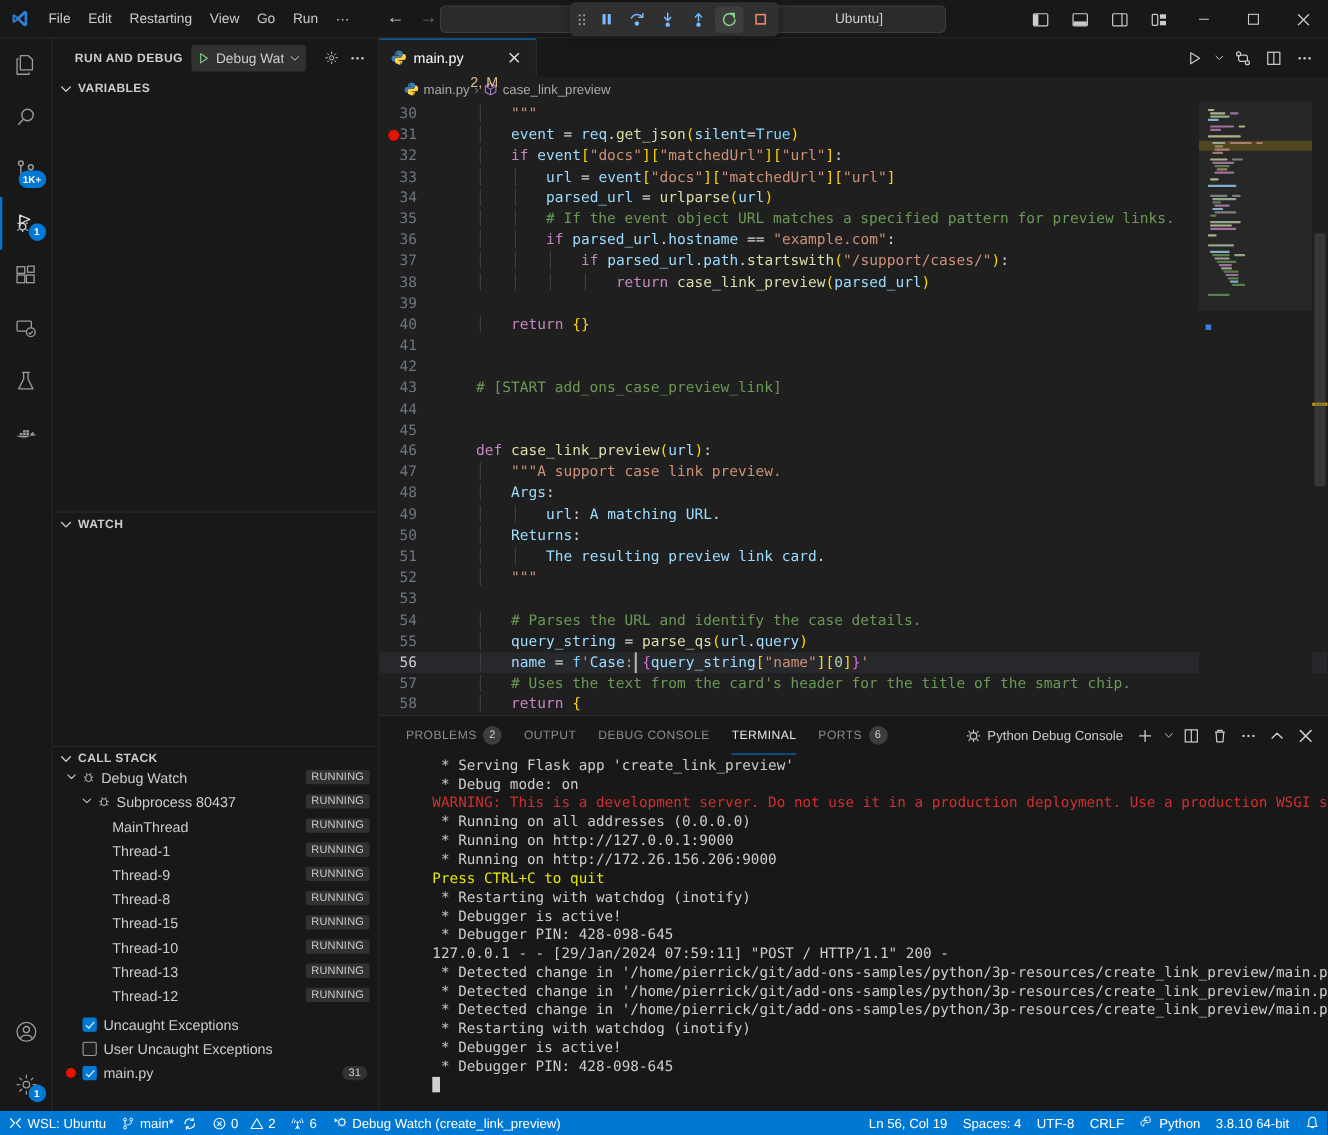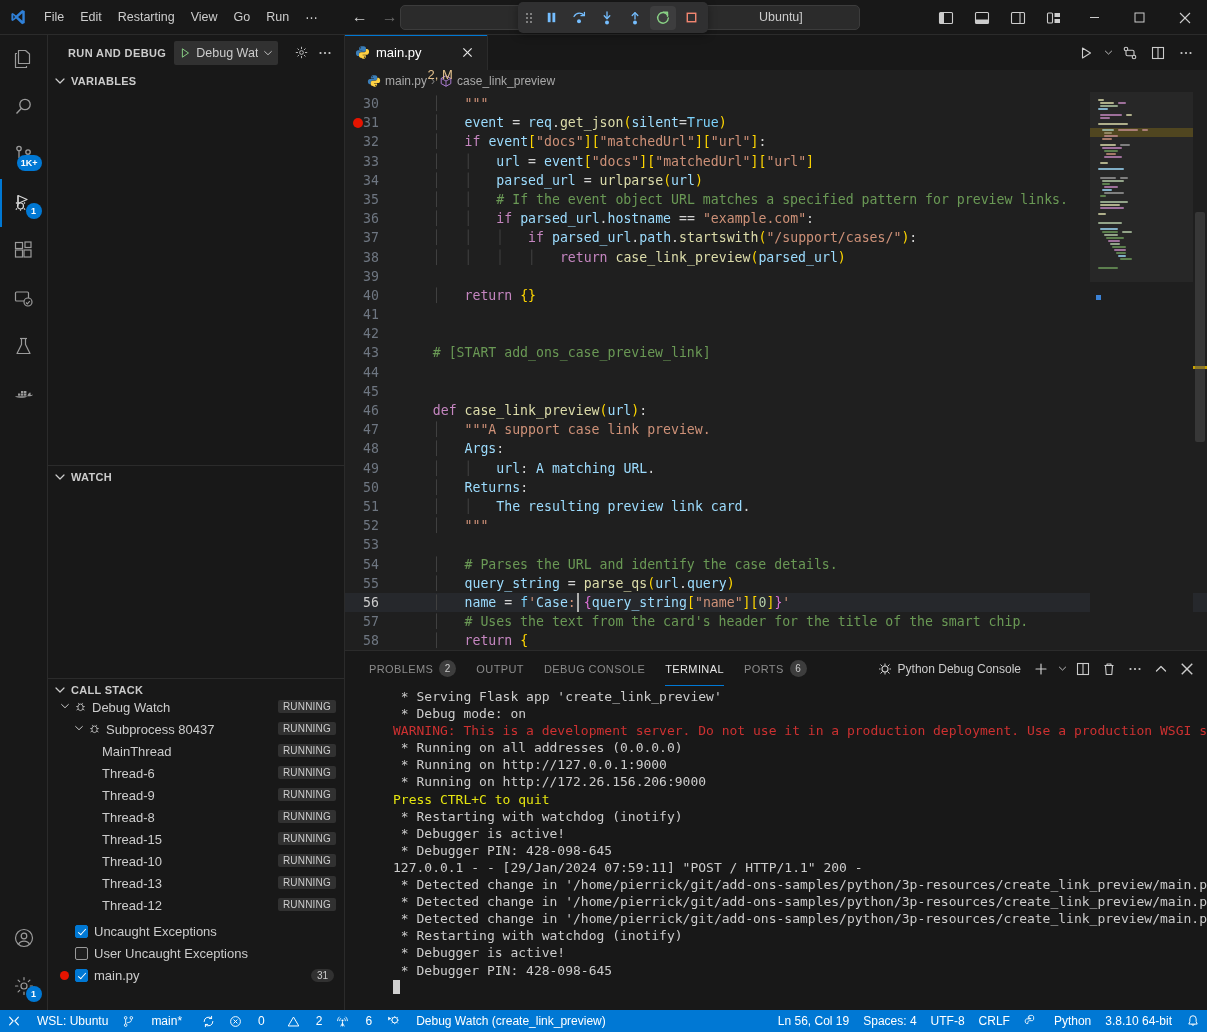--- a/index.html
+++ b/index.html
@@ -224,21 +224,21 @@
   .t-yellow { color: #e5e510; }
   .t-cursor-block {
     display: inline-block; width: 7px; height: 14px; background: #d0d0d0; vertical-align: -2px;
   }
 
   
   .statusbar {
     height: 22px; flex: 0 0 22px; background: #0078d4; display: flex; align-items: center;
     color: #ffffff; font-size: 12px;
   }
-  .sb-seg { display: flex; align-items: center; gap: 16px; padding: 0 7px; height: 22px; white-space: nowrap; }
+  .sb-seg { display: flex; align-items: center; gap: 4px; padding: 0 7px; height: 22px; white-space: nowrap; }
   .sb-right { margin-left: auto; display: flex; align-items: center; }
   svg { display: block; }
 </style>
 </head>
 <body>
 
 <div id="app">
 
   <div class="titlebar">
     <div class="vscode-logo">
@@ -569,21 +569,21 @@
           </div>
           <div class="cs-row">
             <span style="display:inline-block;width:38px"></span>
             <span style="display:inline-block;width:16px"></span>
             <span>MainThread</span>
             <span class="cs-state">RUNNING</span>
           </div>
           <div class="cs-row">
             <span style="display:inline-block;width:38px"></span>
             <span style="display:inline-block;width:16px"></span>
-            <span>Thread-6</span>
+            <span>Thread-1</span>
             <span class="cs-state">RUNNING</span>
           </div>
           <div class="cs-row">
             <span style="display:inline-block;width:38px"></span>
             <span style="display:inline-block;width:16px"></span>
             <span>Thread-9</span>
             <span class="cs-state">RUNNING</span>
           </div>
           <div class="cs-row">
             <span style="display:inline-block;width:38px"></span>

